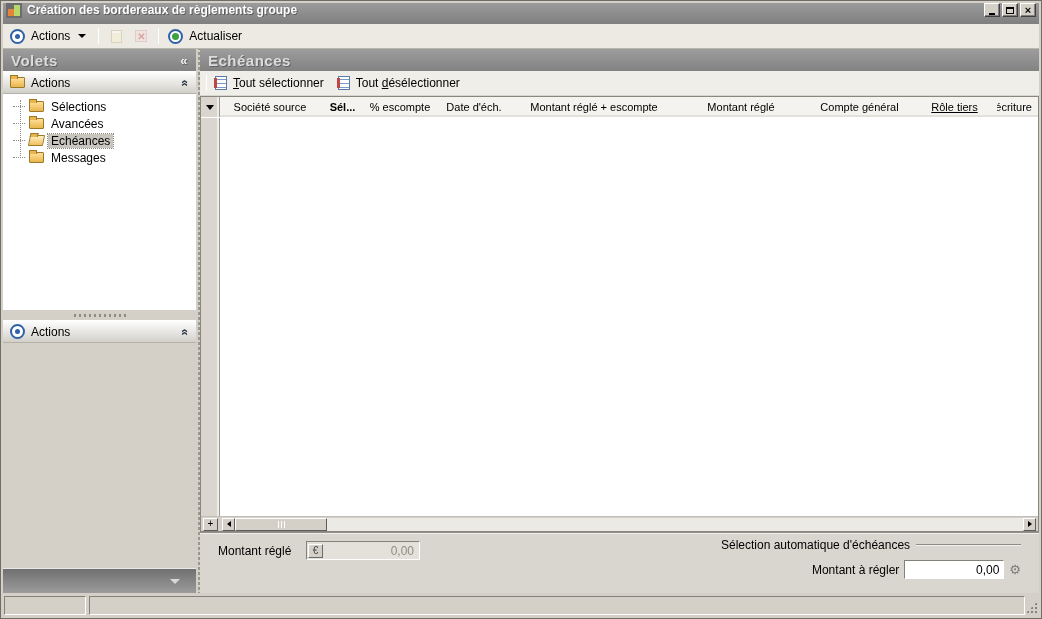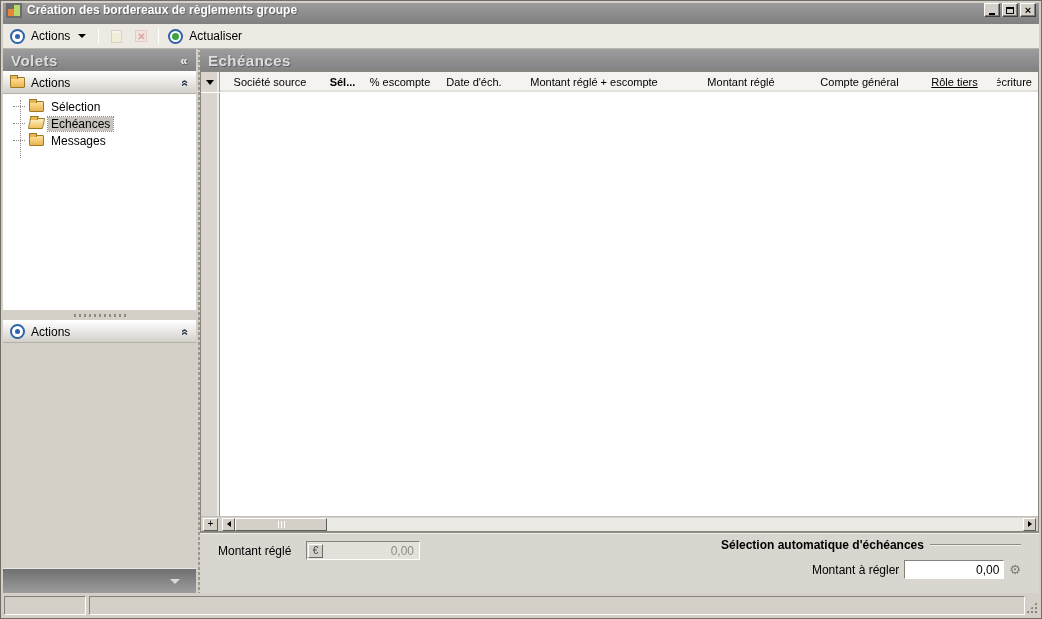--- a/index.html
+++ b/index.html
@@ -167,21 +167,21 @@
     display:flex; align-items:center; padding:1px; }
   .euro-btn{ width:15px; height:14px; background:#d4d0c8; border:1px solid; border-color:#fff #6a6a6a #6a6a6a #fff;
     font-size:10px; display:flex; align-items:center; justify-content:center; color:#444; padding:0; }
   .field-disabled .val{ flex:1; text-align:right; color:#8f8c85; font-size:12px; padding-right:4px; }
   .field-split{ width:224px; height:19px; background:#fff;
     border:1px solid; border-color:#84817a #fff #fff #84817a; display:flex; }
   .field-split .seg-a{ width:56px; background:#e7e5e0; border-right:1px solid #aaa79f; }
   .field-split .seg-b{ flex:1; }
 
   .auto-group{ position:absolute; top:5px; right:18px; width:300px; }
-  .auto-group .legend{ display:flex; align-items:center; font-size:12px; gap:6px;font-weight:bold; }
+  .auto-group .legend{ display:flex; align-items:center; font-size:12px; gap:6px; }
   .auto-group .legend .line{ flex:1; height:2px; border-top:1px solid #8f8c85; border-bottom:1px solid #f2f0ea; }
   .auto-row{ display:flex; align-items:center; justify-content:flex-end; gap:5px; margin-top:8px; }
   .auto-row .lbl{ font-size:12px; }
   .input-amount{ width:100px; height:19px; background:#fff; border:1px solid; border-color:#84817a #fff #fff #84817a;
     text-align:right; font-size:12px; font-family:inherit; padding:0 4px; }
   .gear{ color:#7d7b76; font-size:13px; line-height:13px; cursor:default; }
 
   
   .statusbar{ flex:0 0 21px; margin-top:2px; background:#d4d0c8; display:flex; align-items:stretch; gap:3px; padding:1px 14px 1px 1px; position:relative; }
   .status-cell{ border:1px solid; border-color:#84817a #fff #fff #84817a; background:#d4d0c8; }
@@ -250,21 +250,26 @@
         <span class="folder"></span>
         <span>Actions</span>
         <span class="spacer"></span>
         <span class="chevron-up2">«</span>
       </div>
 
       <div class="tree">
         <div class="tree-item">
           <span class="tree-connector"></span>
           <span class="folder"></span>
-          <span class="tree-label">Sélection</span>
+          <span class="tree-label">Sélections</span>
+        </div>
+        <div class="tree-item">
+          <span class="tree-connector"></span>
+          <span class="folder"></span>
+          <span class="tree-label">Avancées</span>
         </div>
         <div class="tree-item selected">
           <span class="tree-connector"></span>
           <span class="folder open"></span>
           <span class="tree-label">Echéances</span>
         </div>
         <div class="tree-item">
           <span class="tree-connector"></span>
           <span class="folder"></span>
           <span class="tree-label">Messages</span>
@@ -289,20 +294,31 @@
       </div>
     </div>
 
     <div class="v-splitter"></div>
 
     <div class="main">
       <div class="panel-title">
         <span>Echéances</span>
       </div>
 
+      <div class="grid-toolbar">
+        <span class="gtb-sep"></span>
+        <button class="gtb-btn">
+          <span class="icon-list-doc"></span>
+          <span><span class="accel">T</span><span>out sélectionner</span></span>
+        </button>
+        <button class="gtb-btn">
+          <span class="icon-list-doc"></span>
+          <span><span>Tout </span><span class="accel">d</span><span>ésélectionner</span></span>
+        </button>
+      </div>
 
       <div class="grid-frame">
         <div class="grid-header">
           <span class="gh-cell col-ind">
               <i class="tri"></i>
             </span>
           <span class="gh-cell c1">Société source</span>
           <span class="gh-cell c2">Sél...</span>
           <span class="gh-cell c3">% escompte</span>
           <span class="gh-cell c4">Date d'éch.</span>

